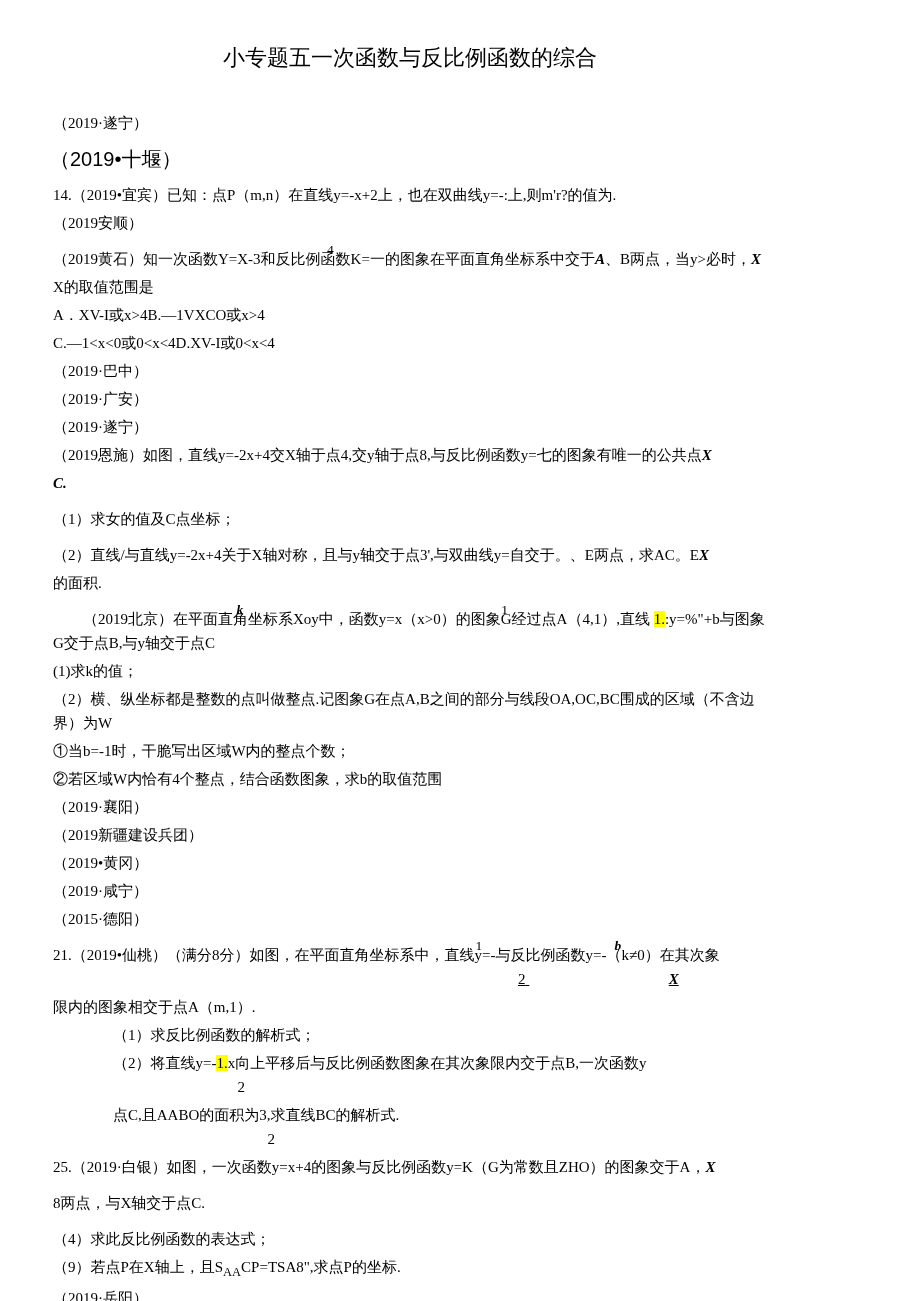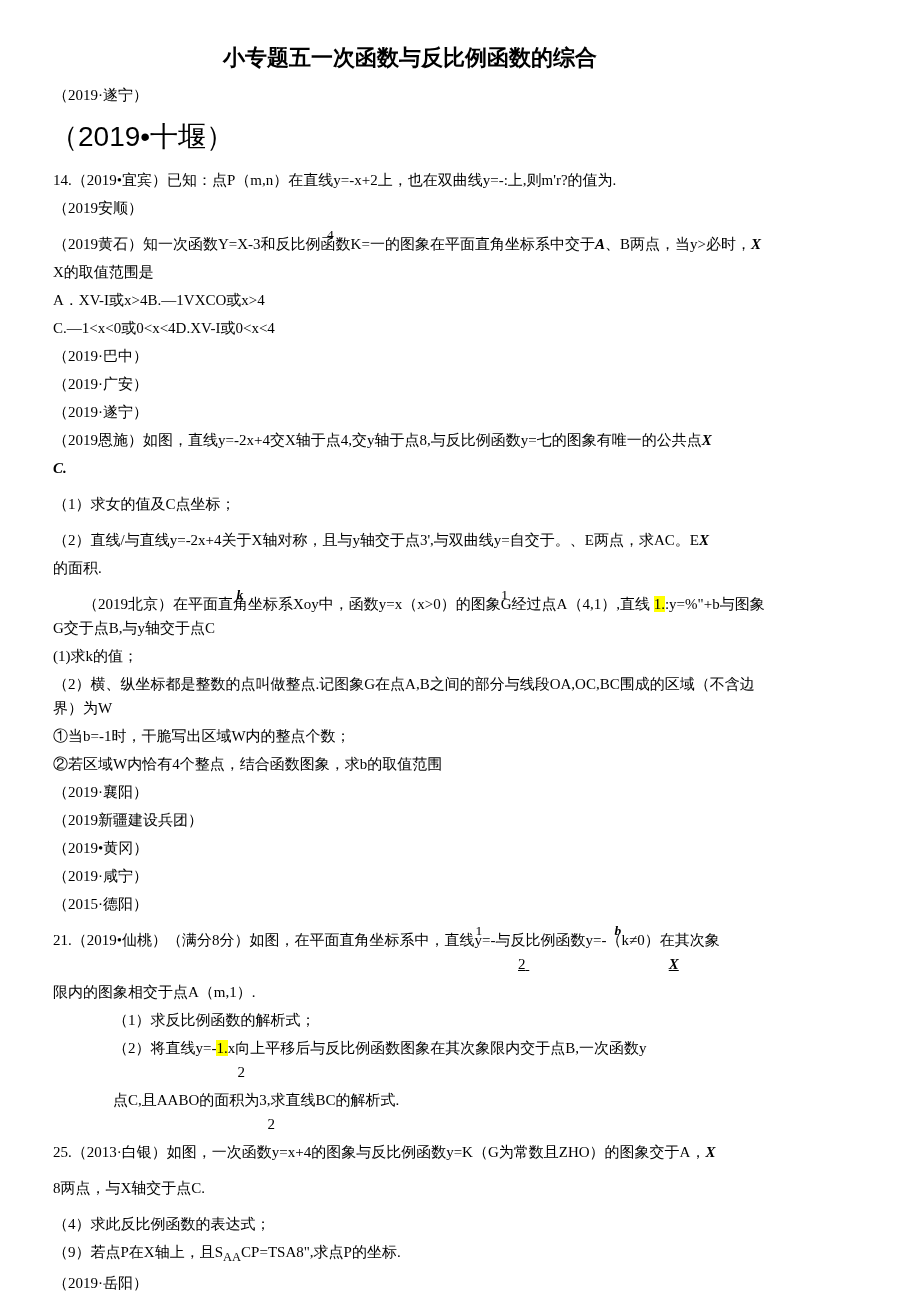--- a/index.html
+++ b/index.html
@@ -9,25 +9,25 @@
     color: #000;
     background: #fff;
     margin: 0;
     padding: 40px 50px;
     width: 820px;
     box-sizing: border-box;
   }
   .title {
     text-align: center;
     font-size: 22px;
-    font-weight: bold;
-    margin-bottom: 8px;
+    font-weight: normal;
+    margin-bottom: 36px;
   }
   .big-line {
-    font-size: 28px;
+    font-size: 20px;
     font-family: "Microsoft YaHei", sans-serif;
     margin: 8px 0;
   }
   p {
     margin: 4px 3px;
   }
   .italic {
     font-style: italic;
     font-weight: bold;
     font-family: "Times New Roman", serif;
@@ -115,21 +115,21 @@
 <p>限内的图象相交于点A（m,1）.</p>
 <p class="indent">（1）求反比例函数的解析式；</p>
 <p class="indent">
   <span>（2）将直线y=-</span><span class="hl">1.</span><span>x向上平移后与反比例函数图象在其次象限内交于点B,一次函数y</span>
 </p>
 <p class="indent" style="margin-top:-4px;padding-left:12.3em;">2</p>
 <p class="indent">点C,且AABO的面积为3,求直线BC的解析式.</p>
 <p class="indent" style="margin-top:-4px;padding-left:14.3em;">2</p>
 
 <p>
-  <span>25.（2013·白银）如图，一次函数y=x+4的图象与反比例函数y=K（G为常数且ZHO）的图象交于A，</span><span class="italic">X</span>
+  <span>25.（2019·白银）如图，一次函数y=x+4的图象与反比例函数y=K（G为常数且ZHO）的图象交于A，</span><span class="italic">X</span>
 </p>
 <p class="spaced">8两点，与X轴交于点C.</p>
 
 <p class="spaced">（4）求此反比例函数的表达式；</p>
 <p>
   <span>（9）若点P在X轴上，且S</span><sub>AA</sub><span>CP=TSA8",求点P的坐标.</span>
 </p>
 <p>（2019·岳阳）</p>
 <p>
   

